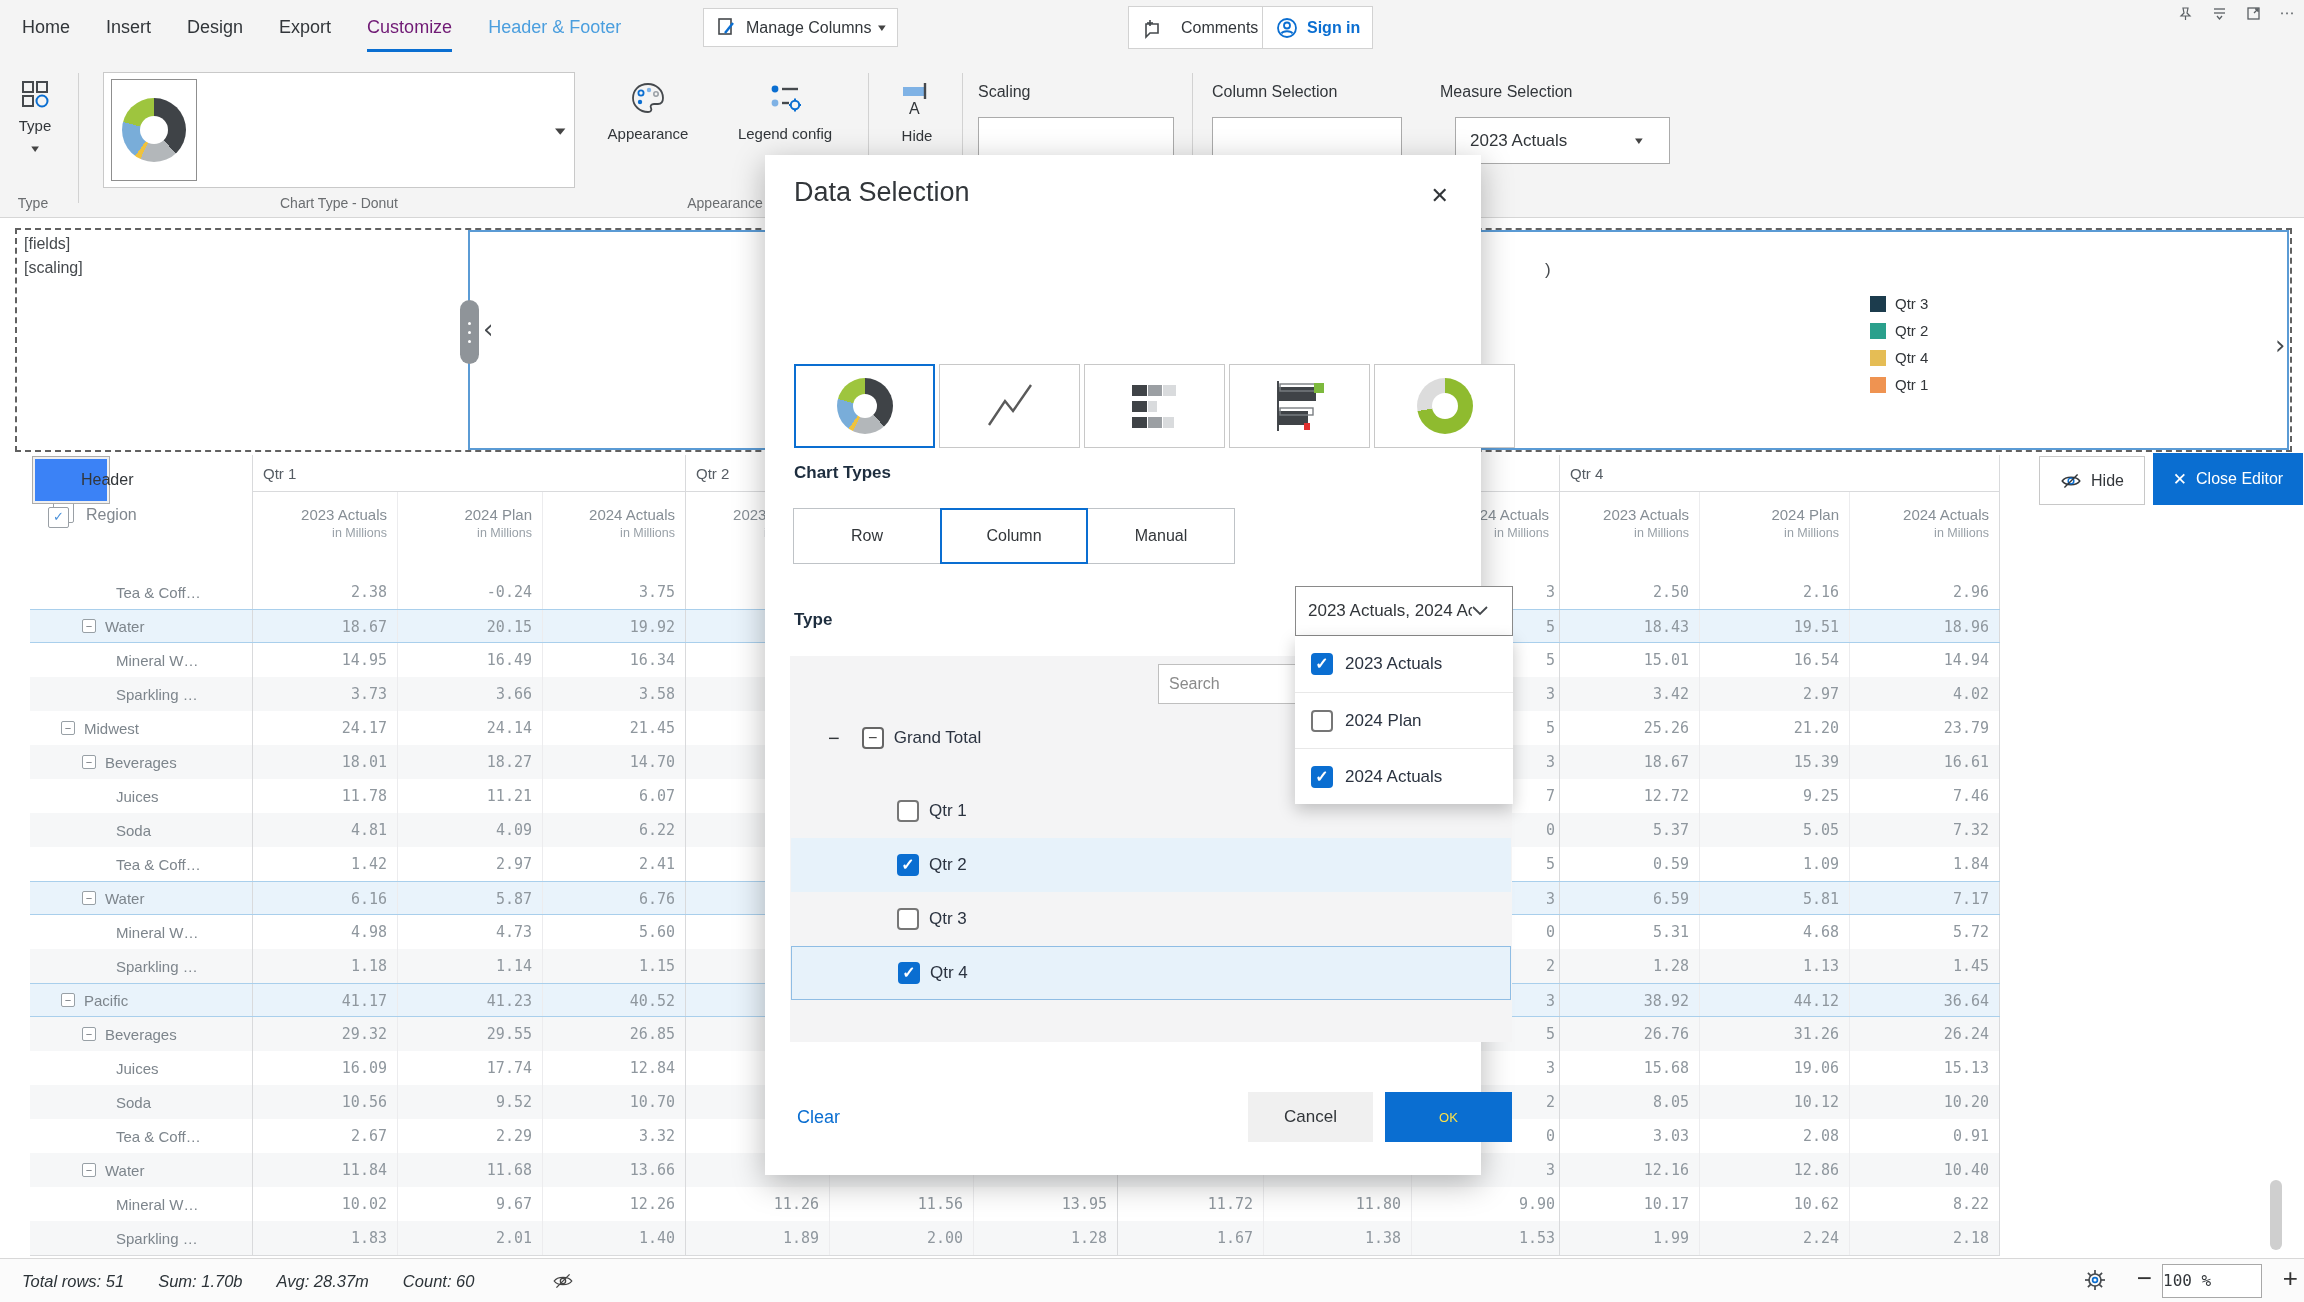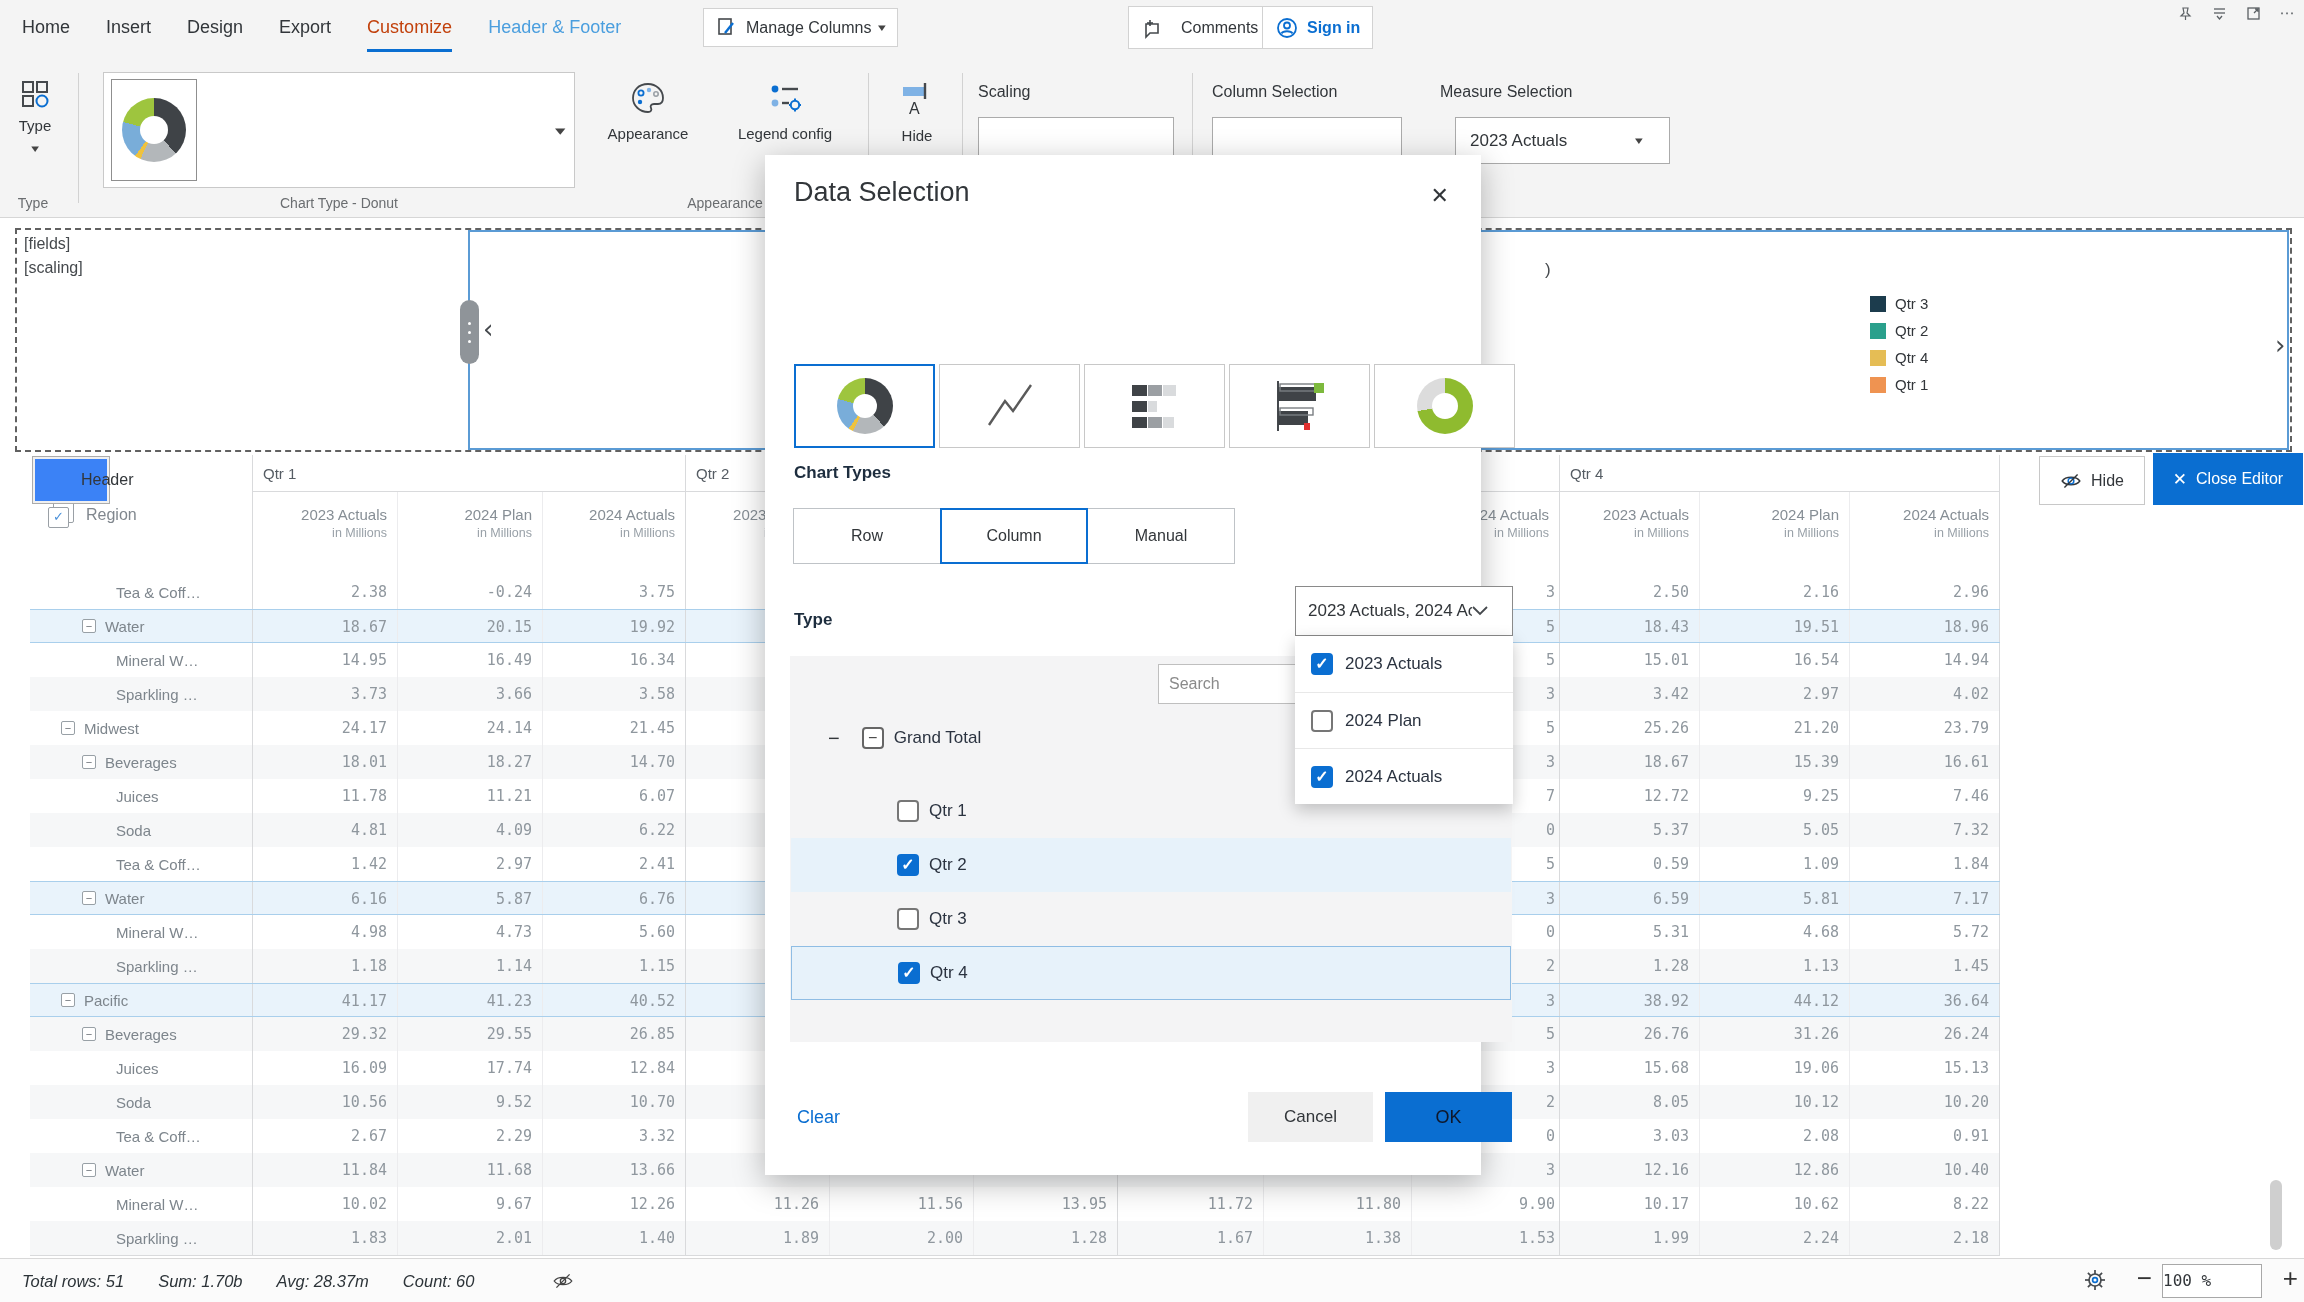--- a/index.html
+++ b/index.html
@@ -3,21 +3,21 @@
 <meta charset="utf-8">
 <style>
   * { margin:0; padding:0; box-sizing:border-box; }
   html,body { width:2304px; height:1302px; overflow:hidden; }
   body { font-family:"Liberation Sans",sans-serif; background:#ffffff; color:#32363a; position:relative; }
 
   
   #menubar { position:absolute; left:0; top:0; width:2304px; height:55px; background:#f4f4f4; }
   #tabs { position:absolute; left:22px; top:0; height:55px; display:flex; gap:36px; }
   .tab { font-size:18px; line-height:55px; color:#32363a; position:relative; cursor:pointer; white-space:nowrap; }
-  .tab.active { color:#c2410c; }
+  .tab.active { color:#701a75; }
   .tab.active::after { content:""; position:absolute; left:0; right:0; bottom:3px; height:3px; background:#0a6ed1; }
   .tab.linked { color:#4a9ede; }
   .mbtn { position:absolute; background:#fff; border:1px solid #d2d2d2; display:flex; align-items:center; gap:8px; padding:0 12px; font-size:16px; color:#32363a; }
   #manage-columns { left:703px; top:8px; height:39px;gap:8px; }
   #comments-btn { left:1128px; top:6px; height:43px;gap:16px; }
   #signin-btn { left:1262px; top:6px; height:43px; color:#0a6ed1; }
   .chev { font-size:11px; color:#444; transform:scaleX(1.4); }
   #mini-icons { position:absolute; right:8px; top:4px; display:flex; gap:16px; color:#5a5f63; }
   #mini-icons span { width:18px; height:18px; display:inline-flex; align-items:center; justify-content:center; font-size:15px; }
 
@@ -119,21 +119,21 @@
   #gt-minus { margin-left:38px; font-size:20px; color:#32363a; }
   #gt-row .cb { margin-left:22px; }
   #gt-label { margin-left:10px; font-size:17px; color:#2b3340; }
   .tree-row { position:absolute; left:1px; width:720px; height:54px; display:flex; align-items:center; }
   .tree-row .cb { margin-left:106px; }
   .tree-row .t-lbl { margin-left:10px; font-size:17px; color:#2b3340; }
   .tree-row.highlight { background:#e7f2fa; }
   .tree-row.selected { background:#e7f2fa; border:1px solid #8fbde4; }
   #clear-link { position:absolute; left:32px; top:952px; font-size:18px; color:#0a6ed1; }
   #cancel-btn { position:absolute; left:483px; top:937px; width:125px; height:50px; background:#f0f0f0; border:none; font-size:17px; color:#32363a; font-family:inherit; }
-  #ok-btn { position:absolute; left:620px; top:937px; width:127px; height:50px; background:#0a6ed1; border:none; font-size:18px; color:#0f172a; font-family:inherit; }
+  #ok-btn { position:absolute; left:620px; top:937px; width:127px; height:50px; background:#0a6ed1; border:none; font-size:13px; color:#fde047; font-family:inherit; }
 
   
   #dd-select { position:absolute; left:530px; top:431px; width:218px; height:50px; background:#fff; border:1px solid #8a8a8a; display:flex; align-items:center; padding:0 12px; z-index:60; }
   #dd-select .val { font-size:17px; color:#32363a; white-space:nowrap; overflow:hidden; width:164px; }
   #dd-list { position:absolute; left:530px; top:481px; width:218px; background:#fff; box-shadow:0 6px 16px rgba(0,0,0,.22); z-index:60; }
   .dd-item { height:56px; display:flex; align-items:center; gap:12px; padding-left:16px; font-size:17px; color:#2b3340; }
   .dd-item + .dd-item { border-top:1px solid #e8e8e8; }
 
   
   .icon-donut { width:56px; height:56px; border-radius:50%; background:conic-gradient(#3f4347 0 38%,#b3b7ba 38% 57%,#eec23e 57% 60%,#79add9 60% 79%,#9ec53e 79% 100%); position:relative; }

